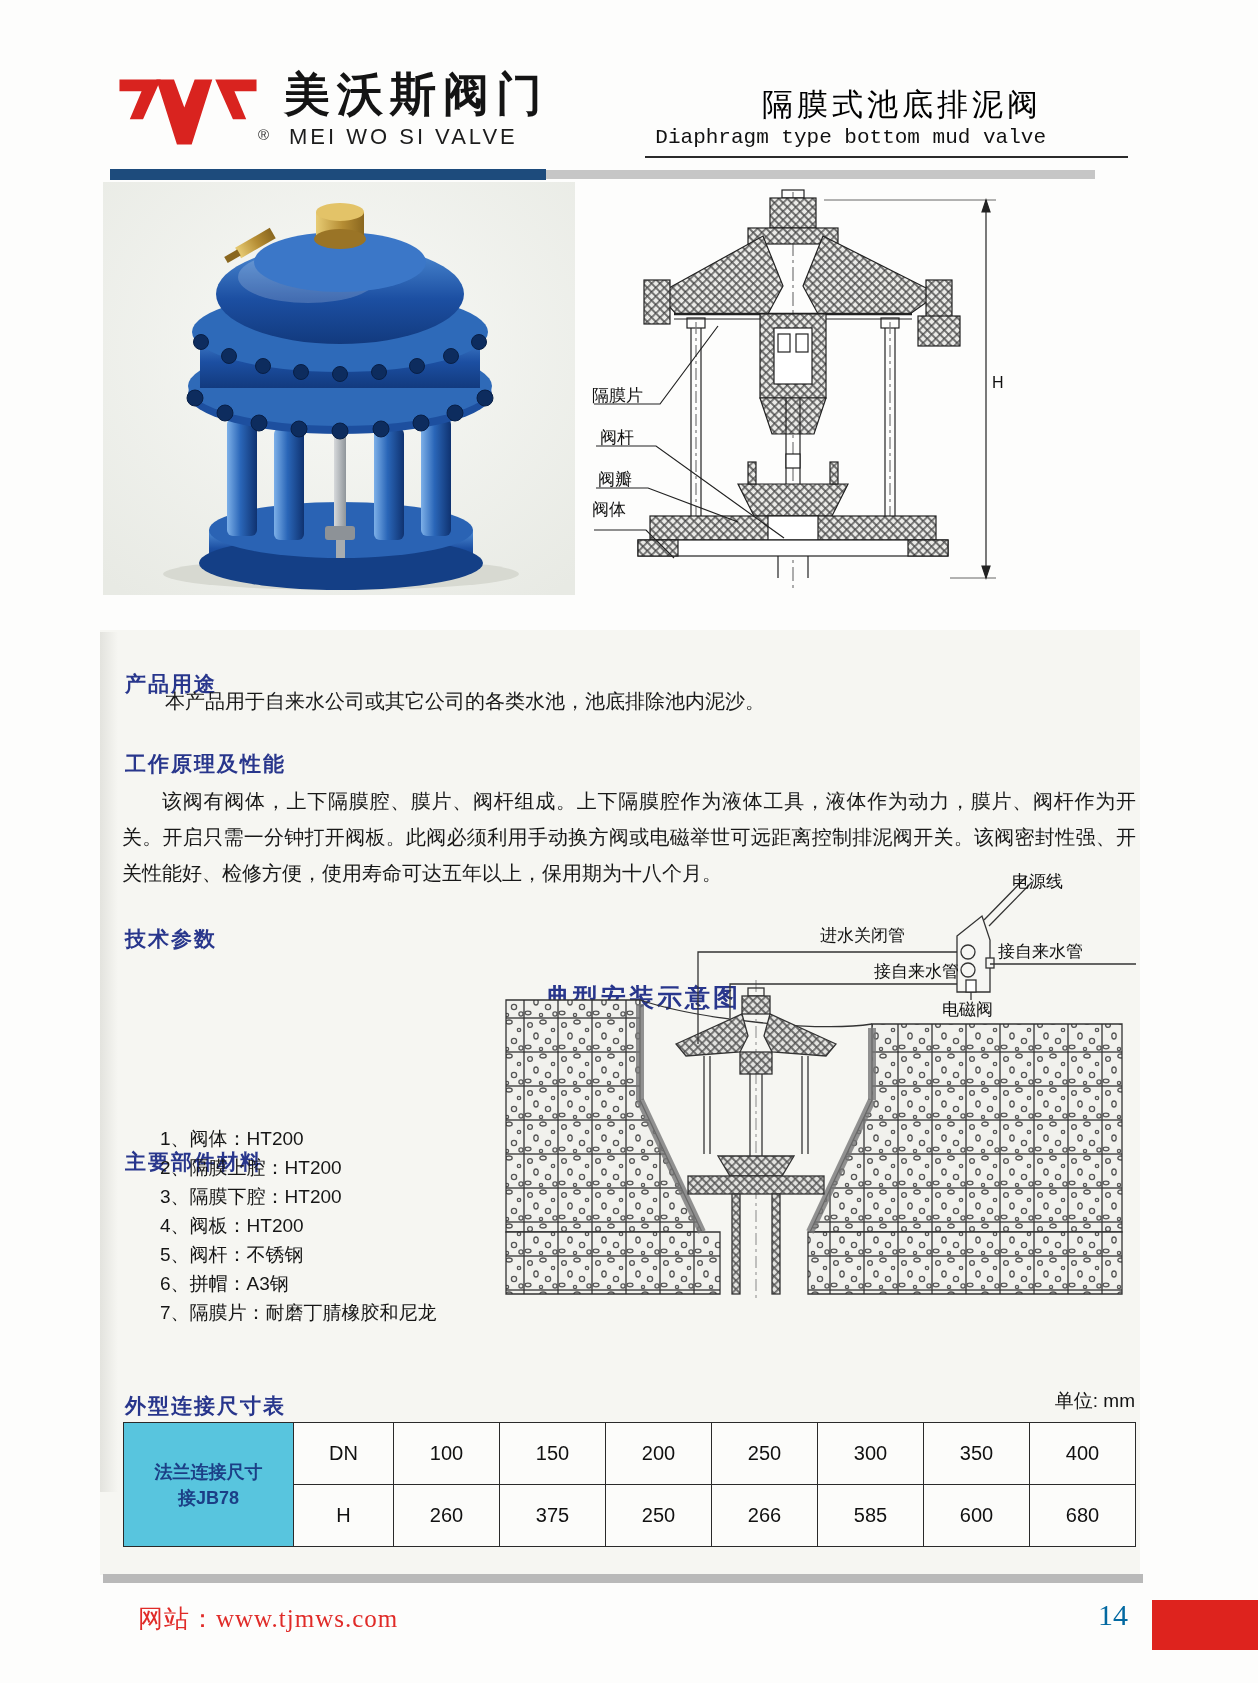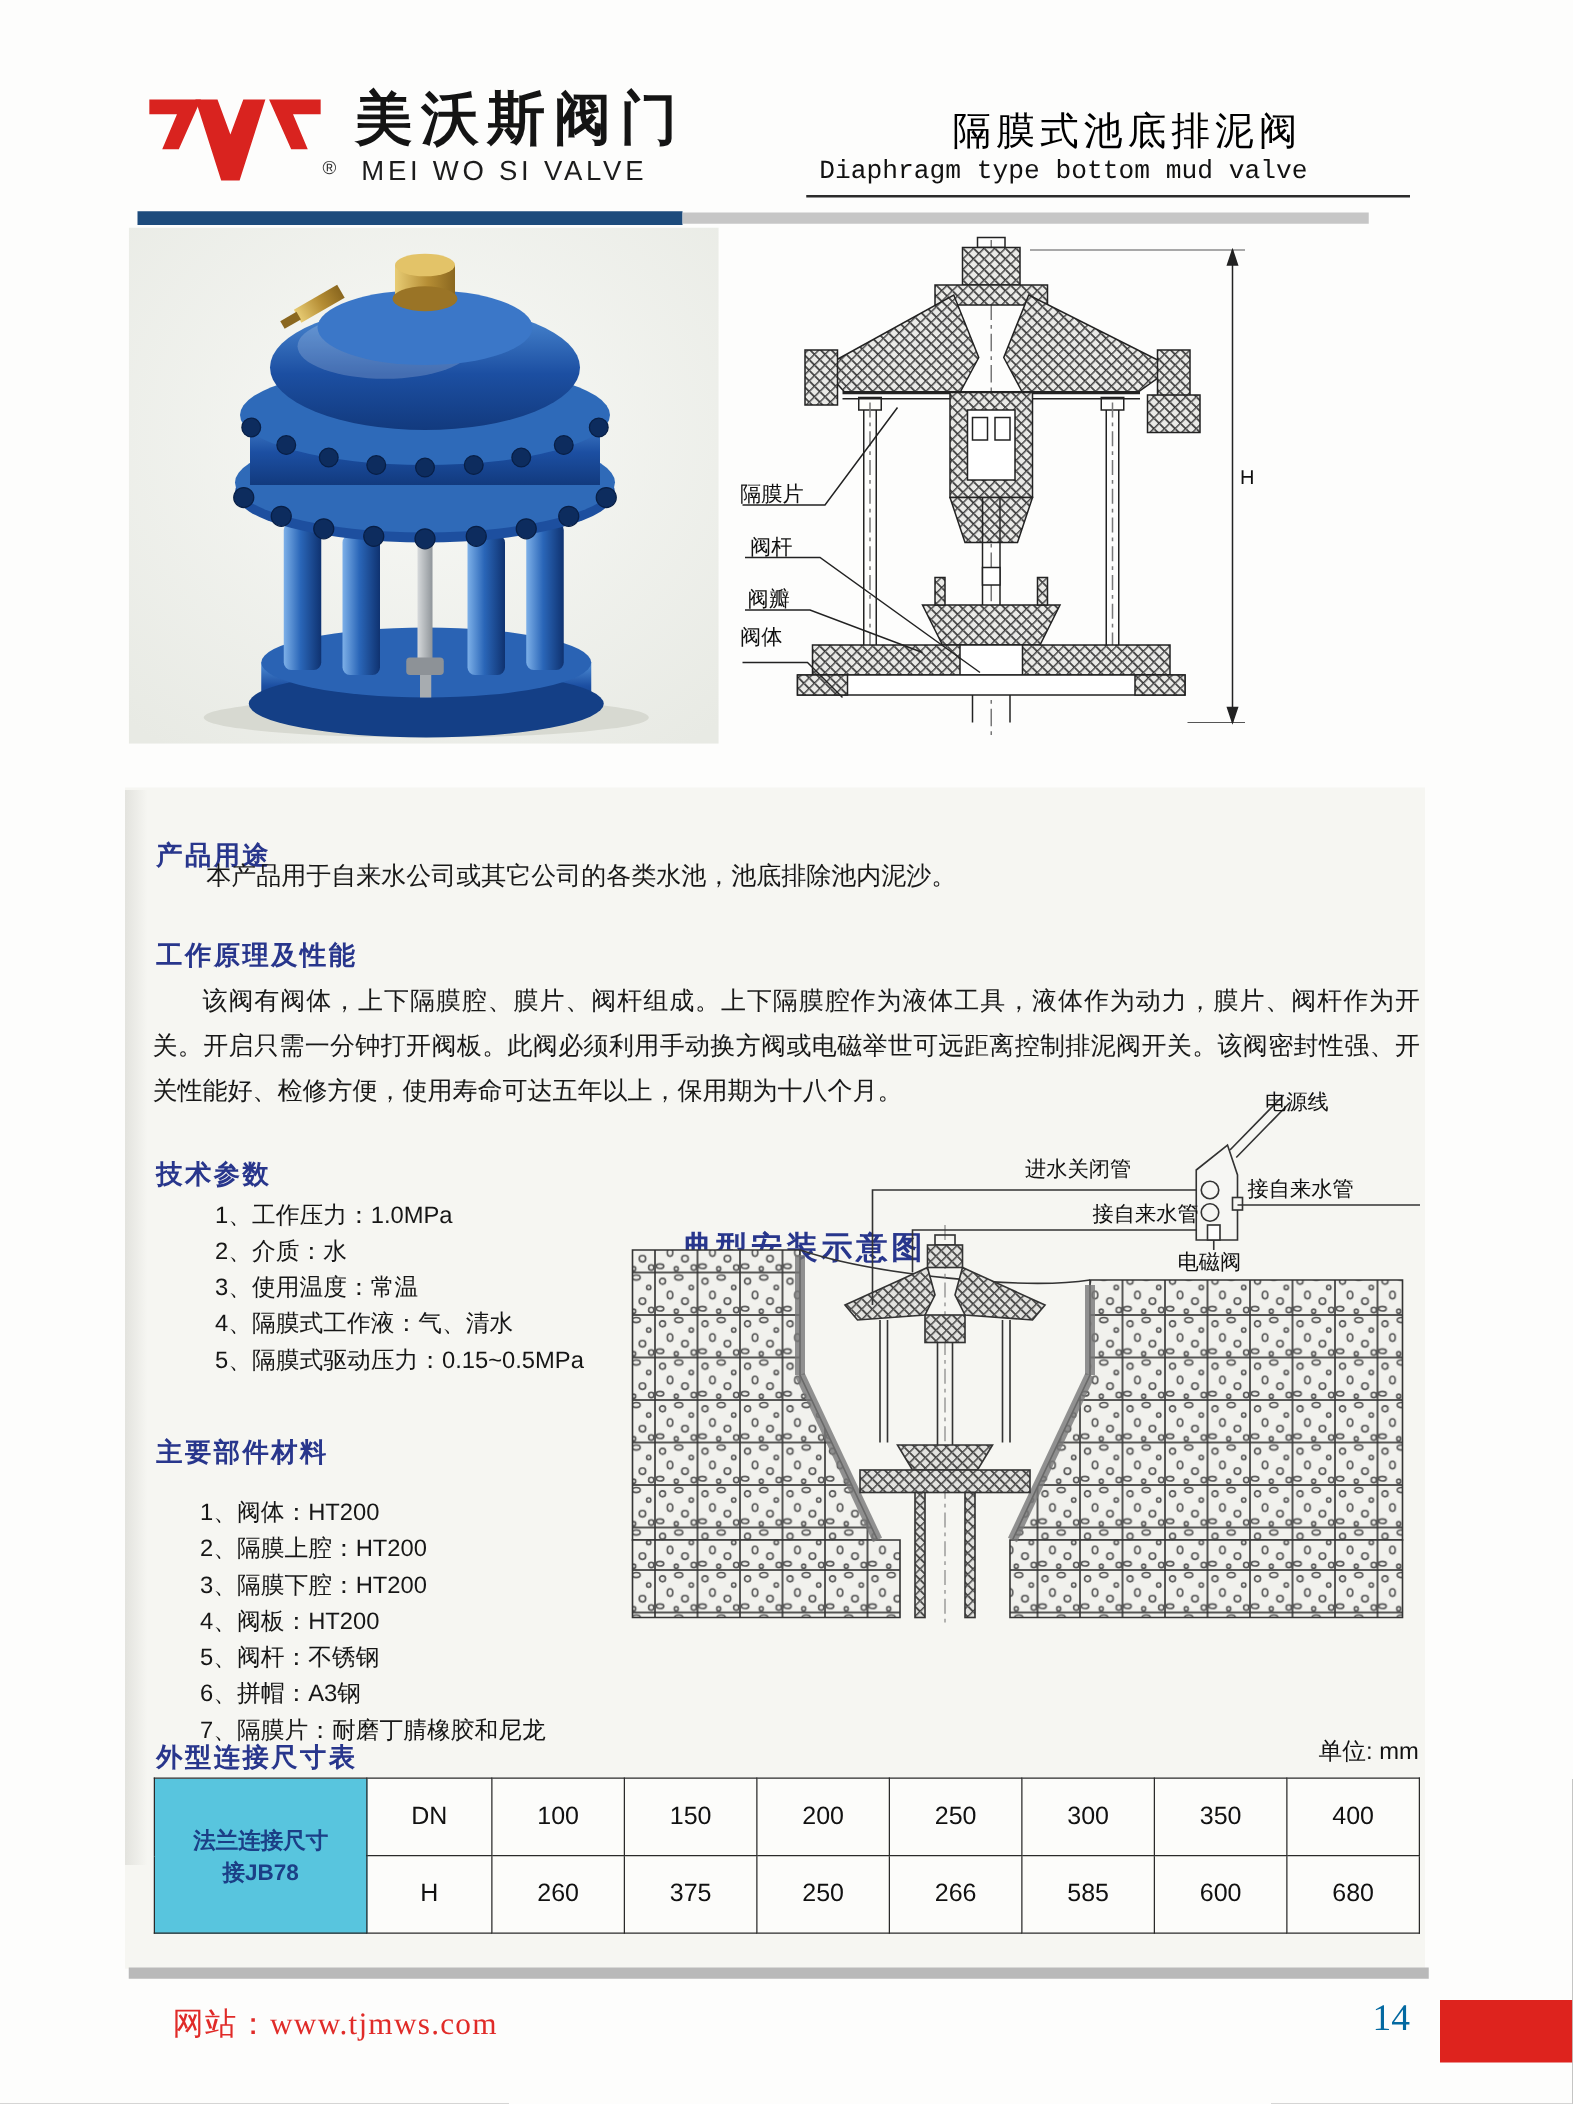--- a/index.html
+++ b/index.html
@@ -226,27 +226,20 @@
     <span class="dim-label" style="left:404px;top:188px;">H</span>
   </figure>
 
   <div class="abs hd" style="left:125px;top:650px;margin-top:20px;">产品用途</div>
   <div class="abs body-text" style="left:125px;top:683px;width:920px;">本产品用于自来水公司或其它公司的各类水池，池底排除池内泥沙。</div>
 
   <div class="abs hd" style="left:125px;top:750px;">工作原理及性能</div>
   <div class="abs body-text" style="left:122px;top:783px;width:1014px;">该阀有阀体，上下隔膜腔、膜片、阀杆组成。上下隔膜腔作为液体工具，液体作为动力，膜片、阀杆作为开关。开启只需一分钟打开阀板。此阀必须利用手动换方阀或电磁举世可远距离控制排泥阀开关。该阀密封性强、开关性能好、检修方便，使用寿命可达五年以上，保用期为十八个月。</div>
 
   <div class="abs hd" style="left:125px;top:925px;">技术参数</div>
-  <div class="abs" style="left:172px;top:958px;">
-    <div class="li">1、工作压力：1.0MPa</div>
-    <div class="li">2、介质：水</div>
-    <div class="li">3、使用温度：常温</div>
-    <div class="li">4、隔膜式工作液：气、清水</div>
-    <div class="li">5、隔膜式驱动压力：0.15~0.5MPa</div>
-  </div>
 
   <div class="abs hd-big" style="left:545px;top:946px;margin-top:35px;">典型安装示意图</div>
 
   <figure class="abs" style="left:490px;top:848px;width:648px;height:462px;">
     <svg width="648" height="462" viewBox="0 0 648 462" fill="none" stroke="#333" stroke-width="1.3">
       <defs>
         <pattern id="stip" width="34" height="34" patternUnits="userSpaceOnUse">
           <rect width="34" height="34" fill="#f1f1ed"></rect>
           <circle cx="6" cy="7" r="2.4" stroke="#555"></circle>
           <ellipse cx="19" cy="4" rx="3.2" ry="2" stroke="#555"></ellipse>
@@ -305,21 +298,21 @@
       <path d="M481,144 V152"></path>
     </svg>
     <span class="dwg-label" style="left:522px;top:22px;">电源线</span>
     <span class="dwg-label" style="left:330px;top:76px;">进水关闭管</span>
     <span class="dwg-label" style="left:508px;top:92px;">接自来水管</span>
     <span class="dwg-label" style="left:384px;top:112px;">接自来水管</span>
     <span class="dwg-label" style="left:452px;top:150px;">电磁阀</span>
   </figure>
 
   <div class="abs hd" style="left:125px;top:1148px;">主要部件材料</div>
-  <div class="abs" style="left:160px;top:1196px;">
+  <div class="abs" style="left:160px;top:1124px;">
     <div class="li">1、阀体：HT200</div>
     <div class="li">2、隔膜上腔：HT200</div>
     <div class="li">3、隔膜下腔：HT200</div>
     <div class="li">4、阀板：HT200</div>
     <div class="li">5、阀杆：不锈钢</div>
     <div class="li">6、拼帽：A3钢</div>
     <div class="li">7、隔膜片：耐磨丁腈橡胶和尼龙</div>
   </div>
 
   <div class="abs hd" style="left:125px;top:1392px;">外型连接尺寸表</div>

